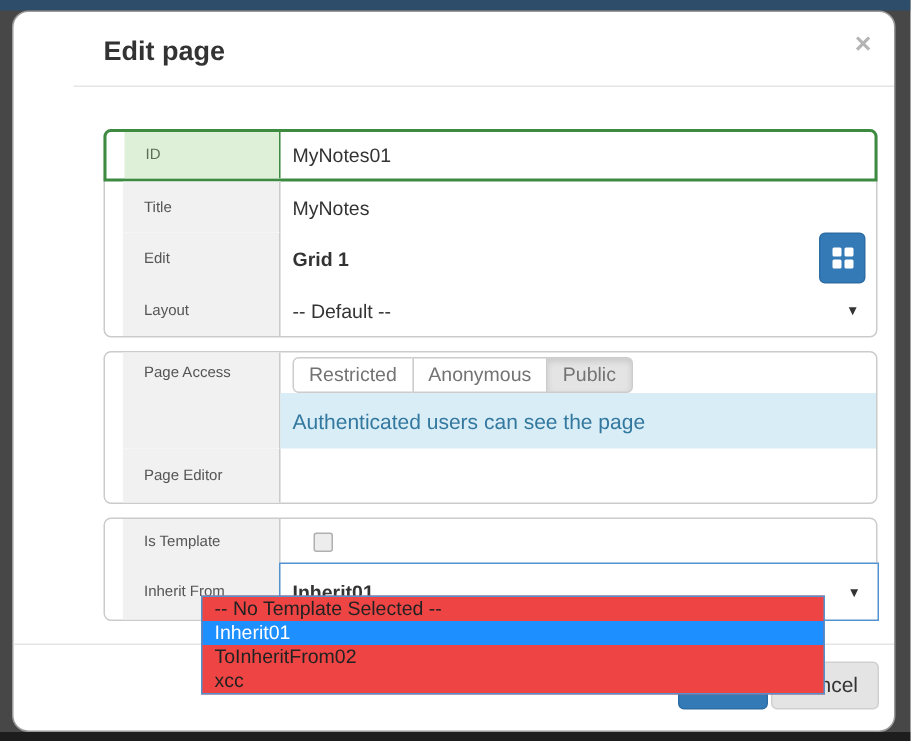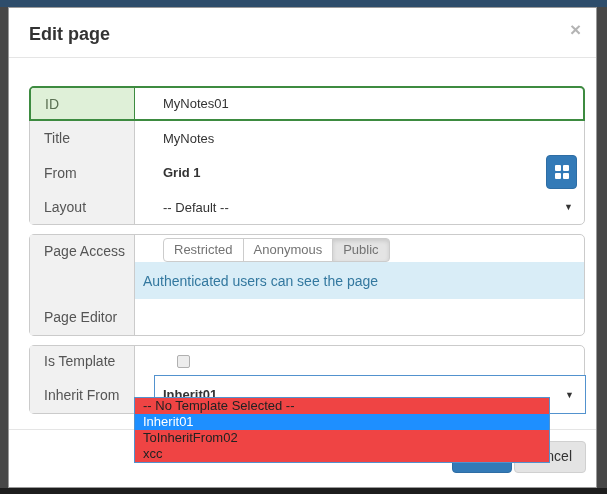--- a/index.html
+++ b/index.html
@@ -8,46 +8,46 @@
     font-family:"Liberation Sans", sans-serif;
     background:#474747;
     position:relative;
     overflow:hidden;
   }
   .topbar { position:absolute; top:0; left:0; width:607px; height:7px; background:#2e4d6b; }
   .bottombar { position:absolute; bottom:0; left:0; width:607px; height:6px; background:#1d1d1d; }
 
   .modal {
     position:absolute; left:8px; top:7px; width:589px; height:481px;
-    background:#fff; border-radius:0; border:1px solid #9a9a9a;
+    background:#fff; border-radius:11px; border:1px solid #9a9a9a;padding-left:40px;
   }
   .modal-header { position:relative; height:50px; border-bottom:1px solid #e5e5e5; }
   .modal-title {
     position:absolute; left:20px; top:16px;
     font-size:18px; font-weight:600; color:#333;
   }
   .close-x {
     position:absolute; right:15px; top:12px;
     font-size:19px; font-weight:bold; color:#b4b4b4; cursor:pointer; line-height:19px;
   }
 
   .modal-body { padding:28px 11px 0 20px; }
 
   .box {
     border:1px solid #cbcbcb; border-radius:5px; margin-bottom:9px;
     background:#fff; position:relative;
   }
   .frow { display:flex; align-items:stretch; }
   .cell-label {
     width:105px; flex:0 0 105px; background:#f1f1f1; border-right:1px solid #cbcbcb;
-    color:#555; font-size:14px; display:flex; align-items:center; padding-left:14px;
+    color:#555; font-size:10px; display:flex; align-items:center; padding-left:14px;margin-left:12px;
   }
   .cell-value {
     flex:1; display:flex; align-items:center; padding-left:8px;
-    font-size:13px; color:#333; position:relative;margin-left:20px;
+    font-size:13px; color:#333; position:relative;
   }
 
   
   .row-id {
     height:35px; margin:-1px -1px 0 -1px;
     border:2px solid #3d8b40; border-radius:5px 5px 0 0; overflow:hidden;
   }
   .row-id .cell-label { background:#dff0d8; color:#5a7052; border-right:1px solid #3d8b40; width:104px; flex-basis:104px; }
   .row-title { height:34px; }
   .row-grid  { height:35px; }
@@ -134,21 +134,21 @@
     <div class="box">
       <div class="frow row-id">
         <div class="cell-label">ID</div>
         <div class="cell-value">MyNotes01</div>
       </div>
       <div class="frow row-title">
         <div class="cell-label">Title</div>
         <div class="cell-value">MyNotes</div>
       </div>
       <div class="frow row-grid">
-        <div class="cell-label">From</div>
+        <div class="cell-label">Edit</div>
         <div class="cell-value">
           <span>Grid 1</span>
           <span class="grid-btn">
             <span class="th-icon">
                 <span></span>
                 <span></span>
                 <span></span>
                 <span></span>
               </span>
           </span>

